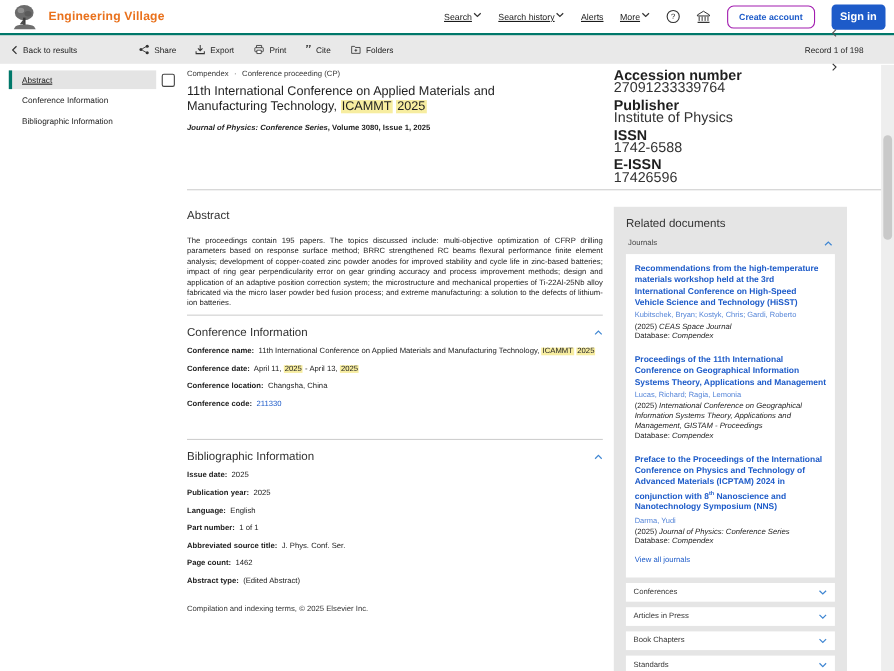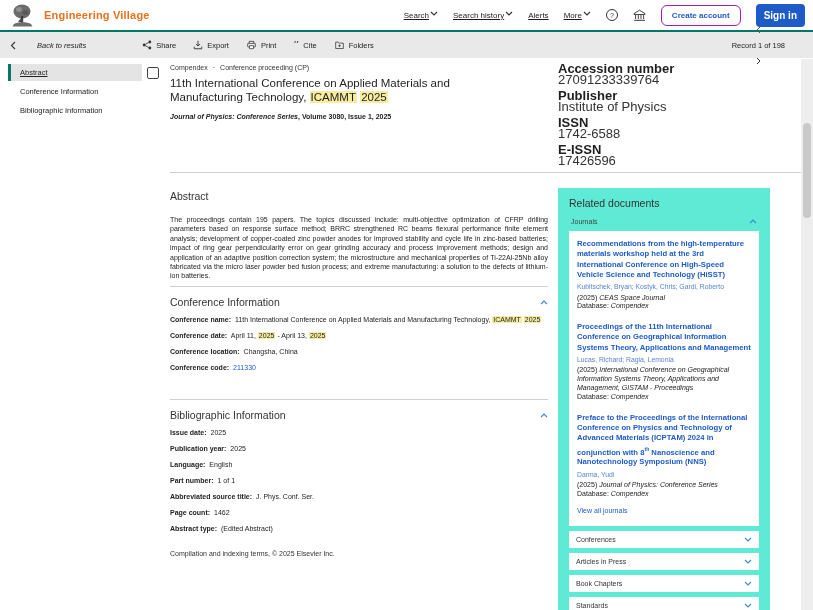--- a/index.html
+++ b/index.html
@@ -18,21 +18,21 @@
   .chev { display:inline-block; color:#333; }
   .help-circle { width:12px; height:12px; border:1px solid #333; border-radius:50%;
     display:flex; align-items:center; justify-content:center; font-size:7px; color:#333; cursor:pointer; }
   .btn-outline { border:1px solid #a21caf; color:#1d5bc9; border-radius:6px; padding:5px 10px;
     font-size:8px; background:#fff; cursor:pointer; font-weight:600; }
   .btn-solid { background:#1d5bc9; color:#fff; border-radius:4px; padding:6px 8px;
     font-size:10px; font-weight:700; cursor:pointer; border:none; }
   
   .toolbar { position:absolute; top:30px; left:0; right:0; height:28px; background:#e9e9e9;
     border-top:2px solid #00786a; display:flex; align-items:center; font-size:7.5px; color:#222; padding:0 10px; }
-  .back { display:flex; align-items:center; gap:21px; cursor:pointer;font-style:italic; }
+  .back { display:flex; align-items:center; gap:5px; cursor:pointer; }
   .tools { display:flex; gap:17px; margin-left:56px; }
   .tool { display:flex; align-items:center; gap:4px; cursor:pointer; }
   .cite-glyph { font-size:12px; font-weight:bold; line-height:6px; height:8px; overflow:hidden; }
   .record-nav { margin-left:auto; display:flex; align-items:center; gap:7px; margin-right:18px;flex-direction:column; }
   .record-nav svg { cursor:pointer; }
   
   .sidebar { position:absolute; top:64px; left:8px; width:134px; font-size:7.5px; }
   .side-item { padding:4px 8px 4px 9px; margin-bottom:2px; color:#222; cursor:pointer; border-left:3px solid transparent; }
   .side-item.active { background:#e4e4e4; border-left:3px solid #00786a; text-decoration:underline; }
   
@@ -56,21 +56,21 @@
   .info-label { font-weight:700; margin-right:2px; }
   .link { color:#1d5bc9; cursor:pointer; }
   .footer-note { position:absolute; top:486px; left:0; font-size:7px; color:#333; }
   
   .meta { position:absolute; left:558px; top:64px; width:212px; font-size:13px; }
   .meta-group { margin-bottom:6px; }
   .meta-label { font-weight:700; color:#1f1f1f; line-height:9px; margin-bottom:2px; }
   .meta-value { color:#333; line-height:9px; margin-bottom:7px; }
   
   .related { position:absolute; left:558px; top:188px; width:212px; bottom:0;
-    background:#5eead4; padding:9px 11px 0 11px; }
+    background:#e5e5e5; padding:9px 11px 0 11px; }
   .rel-h { font-size:10.5px; color:#333; font-weight:400; }
   .rel-acc { display:flex; justify-content:space-between; align-items:center;
     margin-top:9px; font-size:7px; color:#444; padding:0 2px; cursor:pointer; }
   .docs { background:#fff; margin-top:6px; padding:8px 8px 9px 8px; }
   .doc { margin-bottom:11px; }
   .doc-title { color:#1d5bc9; font-weight:700; font-size:7.7px; line-height:10.3px; margin-bottom:3px; cursor:pointer; }
   .sup { font-size:5px; vertical-align:super; }
   .doc-authors { color:#5585d8; font-size:6.8px; line-height:8.4px; margin-bottom:2px; cursor:pointer; }
   .doc-src { font-size:7px; line-height:8.8px; color:#222; }
   .doc-db { font-size:7px; line-height:8.8px; color:#222; }

